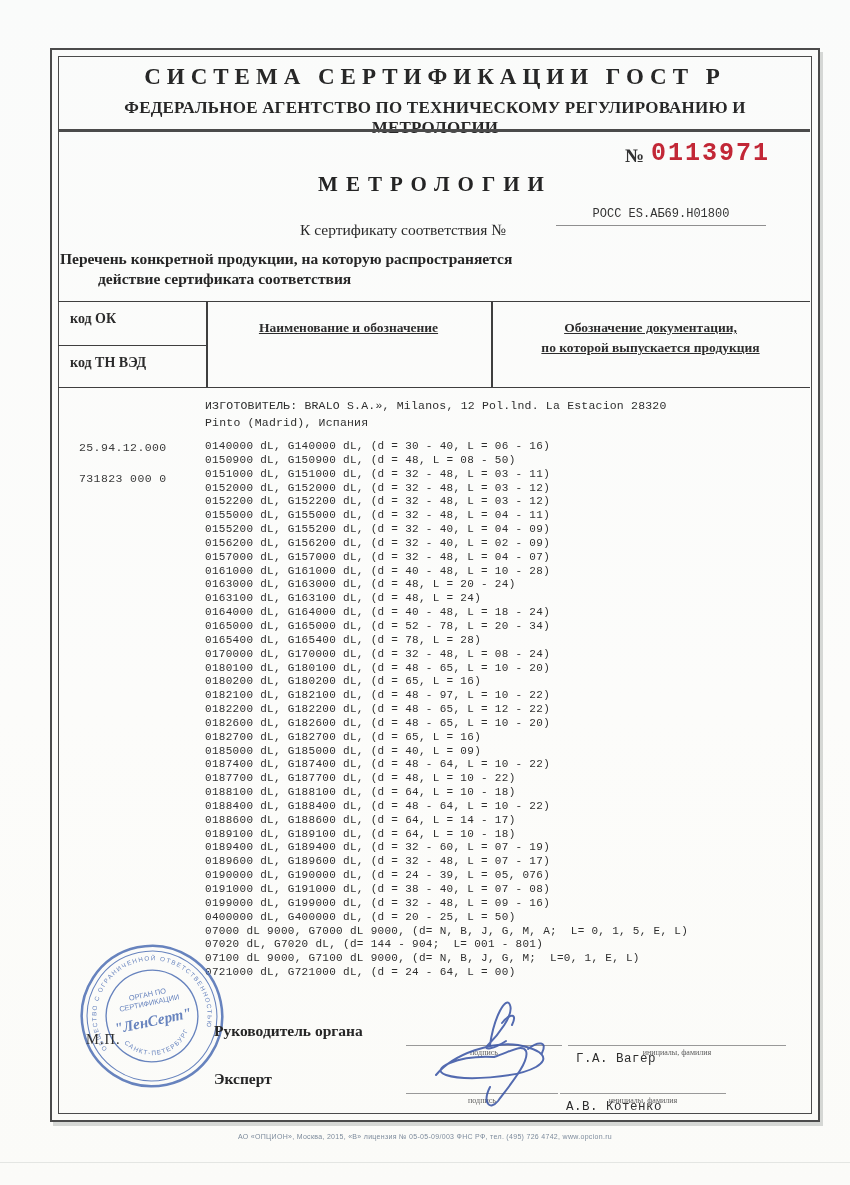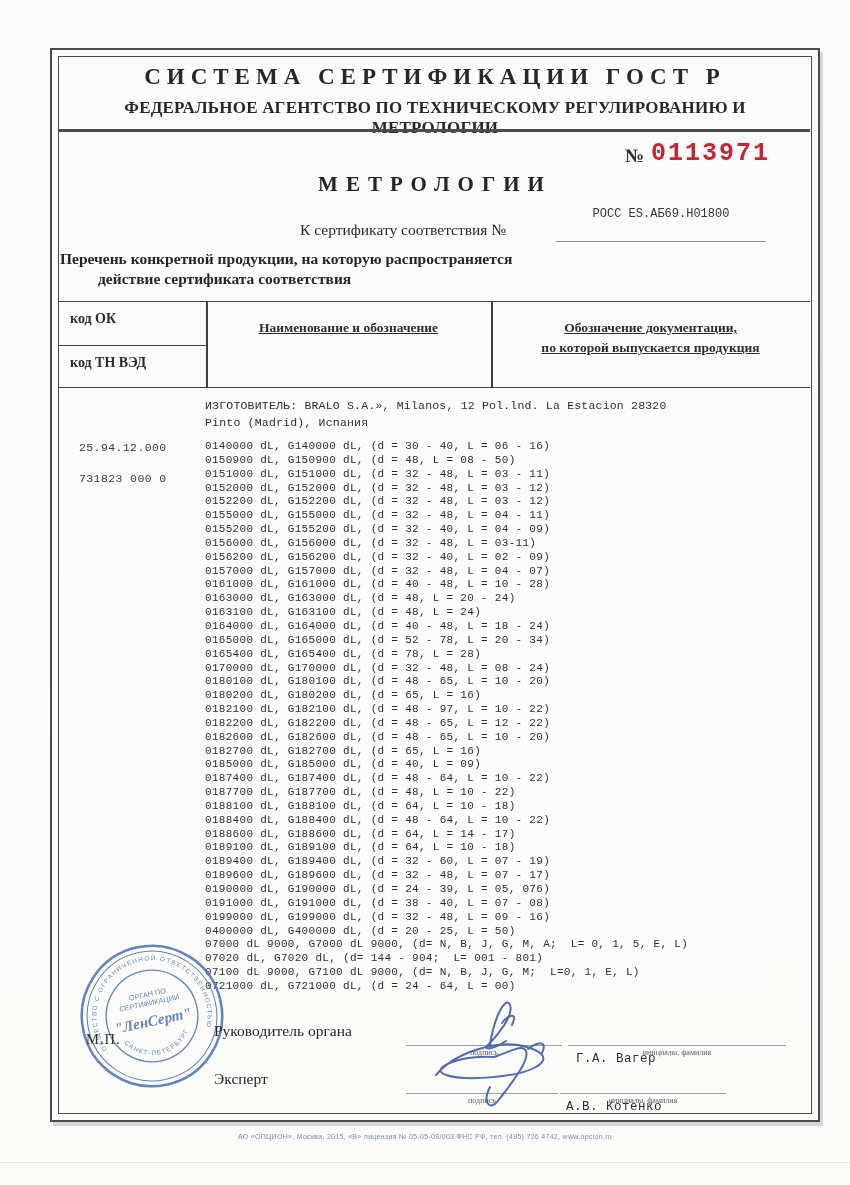--- a/index.html
+++ b/index.html
@@ -16,42 +16,42 @@
   .outer-border{left:50px;top:48px;width:766px;height:1070px;border:2.5px solid #4b4b4b;box-shadow:3px 4px 0 rgba(175,180,175,.5);}
   .inner-border{left:58px;top:56px;width:752px;height:1056px;border:1.5px solid #4b4b4b;}
   .header-rule{left:59px;top:129px;width:751px;height:2.5px;background:#4b4b4b;}
   
   .sys-title{left:60px;top:64px;width:750px;text-align:center;font-size:23px;font-weight:bold;letter-spacing:6px;color:#272727;}
   .agency{left:60px;top:98px;width:750px;text-align:center;font-size:17px;font-weight:bold;letter-spacing:.2px;color:#272727;}
   .no-label{left:625px;top:145px;font-size:19px;font-weight:bold;color:#333;}
   .no-value{left:651px;top:139px;font-family:"Liberation Mono", monospace;font-size:25px;letter-spacing:2px;font-weight:bold;}
   .appendix{left:60px;top:172px;width:750px;text-align:center;font-size:21px;font-weight:bold;letter-spacing:8px;color:#242424;}
   .cert-label{left:300px;top:221px;font-size:15.5px;color:#2a2a2a;}
-  .cert-number{left:556px;top:207px;width:210px;text-align:center;font-family:"Liberation Mono", monospace;font-size:12px;color:#333;border-bottom:1.2px solid #8f8f8f;padding-bottom:20px;}
+  .cert-number{left:556px;top:207px;width:210px;text-align:center;font-family:"Liberation Mono", monospace;font-size:12px;color:#333;border-bottom:1.2px solid #8f8f8f;padding-bottom:4px;}
   .subtitle{left:60px;width:596px;text-align:left;font-size:15.5px;font-weight:bold;color:#262626;}
   .subtitle.l1{top:250px;}
   .subtitle.l2{top:270px;margin-left:38px;}
   
   .tbl{left:58px;top:301px;width:752px;height:85px;border-top:1.5px solid #3f3f3f;border-bottom:1.5px solid #3f3f3f;}
   .tbl .v{position:absolute;top:0;bottom:0;width:1.5px;background:#3f3f3f;}
   .tbl .v1{left:148px;} .tbl .v2{left:433px;}
   .tbl .hseg{position:absolute;left:0;top:43px;width:148px;height:1.2px;background:#3f3f3f;}
   .tbl .cell-lbl{position:absolute;font-size:14px;font-weight:bold;color:#2c2c2c;}
   .tbl .ok{left:12px;top:9px;} .tbl .tnved{left:12px;top:53px;}
   .tbl .colc{position:absolute;top:16px;text-align:center;font-size:13.5px;font-weight:bold;line-height:20px;color:#2c2c2c;text-decoration:underline;}
   .tbl .col2{left:148px;width:285px;} .tbl .col3{left:433px;width:319px;}
   
   .mono{font-family:"Liberation Mono", monospace;}
   .manufacturer{left:205px;top:398px;font-size:11.5px;line-height:16.5px;color:#2e2e2e;letter-spacing:.2px;}
   .code-ok{left:79px;top:441px;font-size:11.5px;color:#3a3a3a;letter-spacing:.4px;}
   .code-tnved{left:79px;top:472px;font-size:11.5px;color:#3a3a3a;letter-spacing:.4px;}
   .products{left:205px;top:440px;width:560px;}
   .product-line{font-family:"Liberation Mono", monospace;font-size:11px;height:13.85px;line-height:13.85px;letter-spacing:.3px;color:#2e2e2e;white-space:pre;}
   
-  .sig-label{font-size:15.5px;font-weight:normal;color:#262626;}
+  .sig-label{font-size:15.5px;font-weight:bold;color:#262626;}
   .row1-label{left:214px;top:1022px;} .row2-label{left:214px;top:1070px;}
   .sig-name{font-family:"Liberation Mono", monospace;font-size:12.5px;color:#2e2e2e;letter-spacing:.5px;margin-top:24px;}
   .head-name{left:576px;top:1028px;} .expert-name{left:566px;top:1076px;}
   .uline{border-top:1.1px solid #999;}
   .line-sign1{left:406px;top:1045px;width:156px;} .line-name1{left:568px;top:1045px;width:218px;}
   .line-sign2{left:406px;top:1093px;width:152px;} .line-name2{left:560px;top:1093px;width:166px;}
   .cap{position:absolute;font-size:8px;color:#5a5a5a;text-align:center;}
   .cap-sign1{left:406px;top:1048px;width:156px;} .cap-name1{left:568px;top:1048px;width:218px;}
   .cap-sign2{left:406px;top:1096px;width:152px;} .cap-name2{left:560px;top:1096px;width:166px;}
   .mp{left:86px;top:1031px;font-size:14.5px;color:#2f2f2f;letter-spacing:1px;}
@@ -109,21 +109,20 @@
   <div class="abs code-tnved mono">731823 000 0</div>
 
   <div class="abs products">
       <div class="product-line">0140000 dL, G140000 dL, (d = 30 - 40, L = 06 - 16)</div>
       <div class="product-line">0150900 dL, G150900 dL, (d = 48, L = 08 - 50)</div>
       <div class="product-line">0151000 dL, G151000 dL, (d = 32 - 48, L = 03 - 11)</div>
       <div class="product-line">0152000 dL, G152000 dL, (d = 32 - 48, L = 03 - 12)</div>
       <div class="product-line">0152200 dL, G152200 dL, (d = 32 - 48, L = 03 - 12)</div>
       <div class="product-line">0155000 dL, G155000 dL, (d = 32 - 48, L = 04 - 11)</div>
       <div class="product-line">0155200 dL, G155200 dL, (d = 32 - 40, L = 04 - 09)</div>
-      <div class="product-line">0156000 dL, G156000 dL, (d = 32 - 48, L = 03-11)</div>
       <div class="product-line">0156200 dL, G156200 dL, (d = 32 - 40, L = 02 - 09)</div>
       <div class="product-line">0157000 dL, G157000 dL, (d = 32 - 48, L = 04 - 07)</div>
       <div class="product-line">0161000 dL, G161000 dL, (d = 40 - 48, L = 10 - 28)</div>
       <div class="product-line">0163000 dL, G163000 dL, (d = 48, L = 20 - 24)</div>
       <div class="product-line">0163100 dL, G163100 dL, (d = 48, L = 24)</div>
       <div class="product-line">0164000 dL, G164000 dL, (d = 40 - 48, L = 18 - 24)</div>
       <div class="product-line">0165000 dL, G165000 dL, (d = 52 - 78, L = 20 - 34)</div>
       <div class="product-line">0165400 dL, G165400 dL, (d = 78, L = 28)</div>
       <div class="product-line">0170000 dL, G170000 dL, (d = 32 - 48, L = 08 - 24)</div>
       <div class="product-line">0180100 dL, G180100 dL, (d = 48 - 65, L = 10 - 20)</div>

